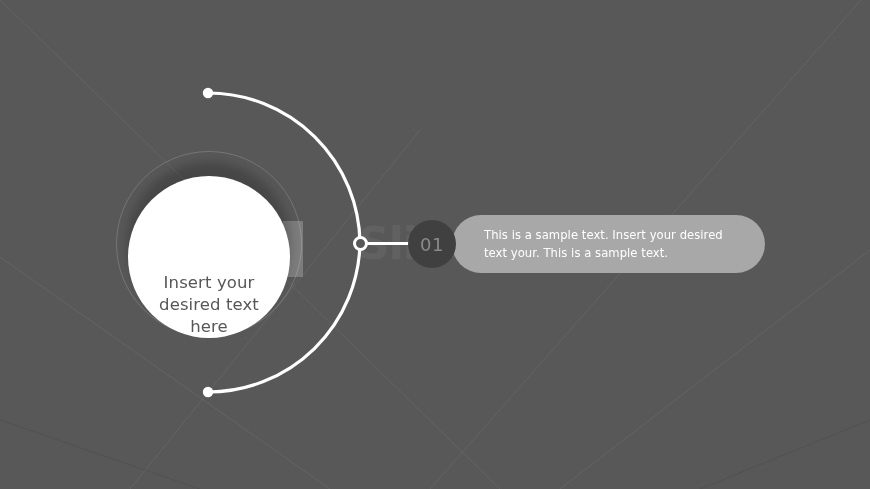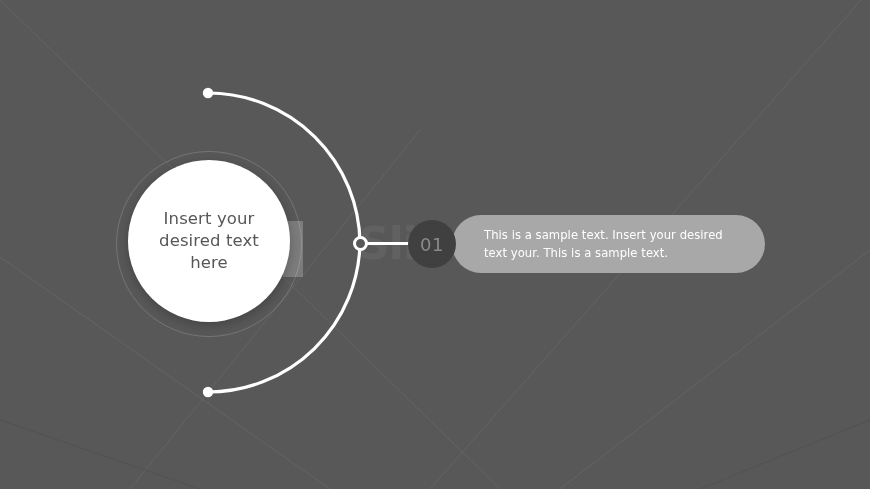--- a/index.html
+++ b/index.html
@@ -59,27 +59,27 @@
     top: 162px;
     width: 164px;
     height: 164px;
     border-radius: 50%;
     background: rgba(0,0,0,0.20);
     filter: blur(5px);
   }
   .main-circle {
     position: absolute;
     left: 128px;
-    top: 160px;
+    top: 176px;
     width: 162px;
     height: 162px;
     border-radius: 50%;
     background: #ffffff;
     display: flex;
-    align-items: center;
+    align-items: flex-end;
     justify-content: center;
   }
   .main-circle-text {
     width: 132px;
     text-align: center;
     color: #575757;
     font-size: 16.5px;
     line-height: 22px;
     font-weight: 400;
     letter-spacing: 0.1px;

